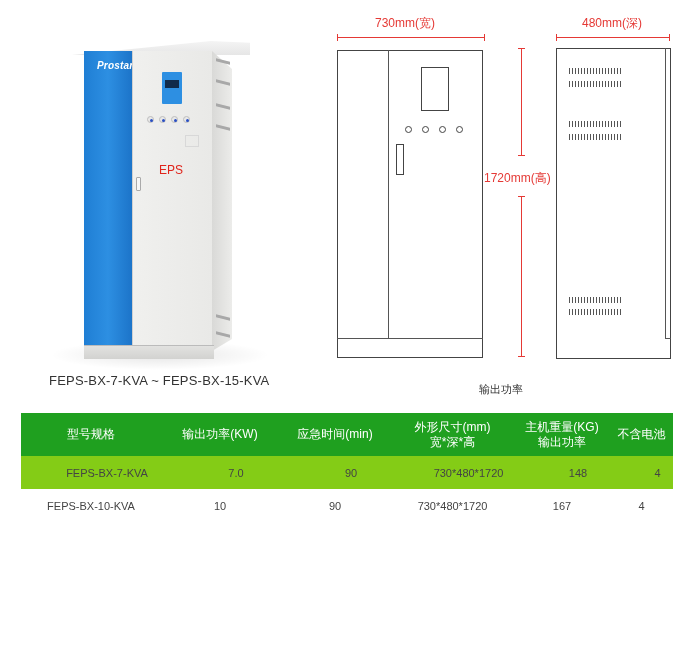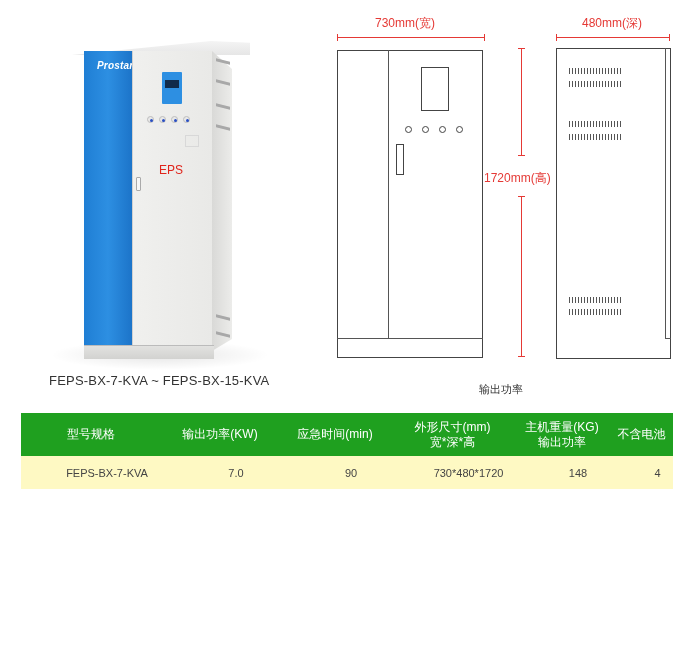--- a/index.html
+++ b/index.html
@@ -53,21 +53,21 @@
   .slats { position: absolute; height: 6px; width: 54px;
            background: repeating-linear-gradient(90deg,#555 0 1px,transparent 1px 3px); }
   .drawing-caption { position: absolute; left: 479px; top: 382px; font-size: 11px; color: #333; }
 
   
   table.spec { position: absolute; left: 21px; top: 413px; width: 652px; border-collapse: collapse;
                font-size: 11px; }
   table.spec th { background: #1fa01f; color: #fff; font-weight: normal; font-size: 12px; height: 43px;
                   line-height: 15px; text-align: center; }
   table.spec td { height: 33px; text-align: center; color: #444; }
-  table.spec tr.alt td { background: #fef9c3; padding-left: 32px; }
+  table.spec tr.alt td { background: #84cc16; padding-left: 32px; }
   .c1 { width: 140px; } .c2 { width: 118px; } .c3 { width: 112px; } .c4 { width: 123px; margin-top: 36px; } .c5 { width: 96px; } .c6 { width: 63px; }
 </style>
 </head>
 <body>
 
 <div class="photo">
   <div class="cab-shadow"></div>
   <div class="cab-top"></div>
   <div class="cab-blue"></div>
   <div class="logo">Prostar</div>
@@ -139,14 +139,22 @@
   </thead>
   <tbody>
     <tr class="alt">
       <td>FEPS-BX-7-KVA</td>
       <td>7.0</td>
       <td>90</td>
       <td>730*480*1720</td>
       <td>148</td>
       <td>4</td>
     </tr>
+    <tr>
+      <td>FEPS-BX-10-KVA</td>
+      <td>10</td>
+      <td>90</td>
+      <td>730*480*1720</td>
+      <td>167</td>
+      <td>4</td>
+    </tr>
   </tbody>
 </table>
 
 </body></html>

